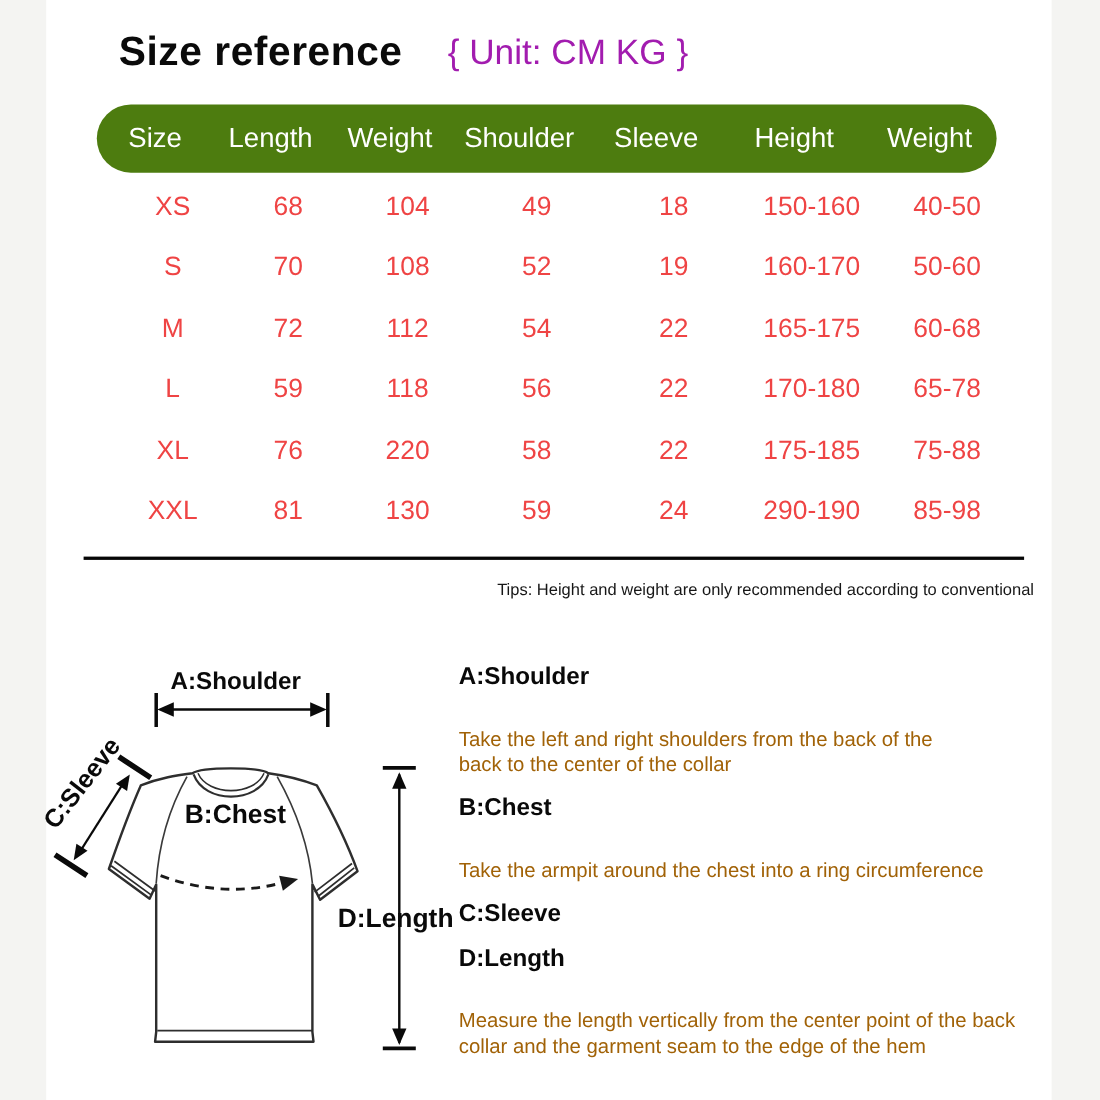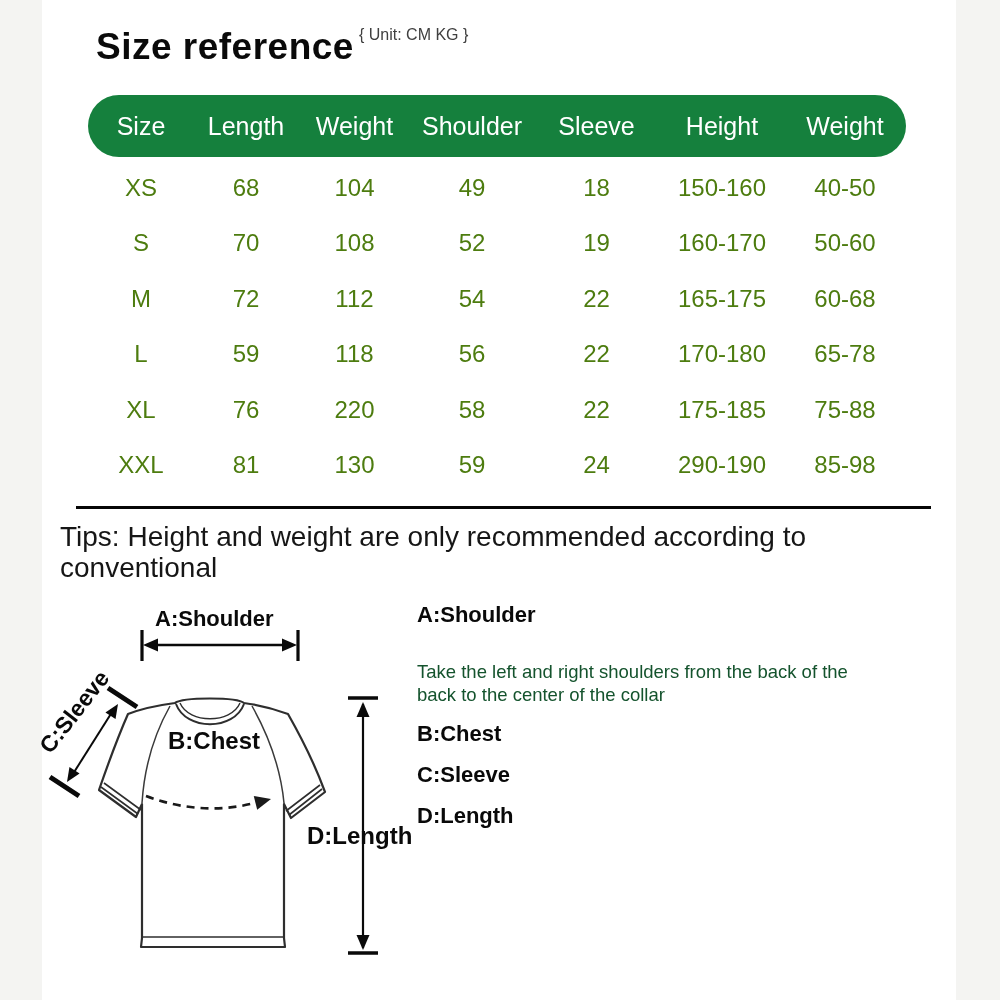--- a/index.html
+++ b/index.html
@@ -2,55 +2,55 @@
 <html><head>
 <meta charset="utf-8">
 <style>
   * { margin:0; padding:0; box-sizing:border-box; }
   html,body { width:1000px; height:1000px; }
   body { font-family:"Liberation Sans", sans-serif; background:#ffffff; position:relative; overflow:hidden; color:#0b0b0b; }
   .strip { position:absolute; top:0; height:1000px; background:#f4f4f2; }
   .strip.left { left:0; width:42px; }
   .strip.right { left:956px; width:44px; }
 
-  .title-row { position:absolute; left:96px; top:26px; display:flex; align-items:flex-start; }
+  .title-row { position:absolute; left:108px; top:26px; display:flex; align-items:center;gap:36px; }
   .title { font-size:37px; font-weight:bold; letter-spacing:.5px; color:#0a0a0a; }
-  .unit { font-size:16px; margin-left:5px; color:#404040; }
+  .unit { font-size:32px; margin-left:5px; color:#a21caf; }
 
   .thead {
     position:absolute; left:88px; top:95px; width:818px; height:62px;
-    background:#15803d; border-radius:32px; display:grid;
+    background:#4d7c0f; border-radius:32px; display:grid;
     grid-template-columns:106px 104px 113px 122px 127px 124px 122px;
     align-items:center; color:#ffffff; font-size:25px;
   }
   .thead .hc { text-align:center; }
   .tbody {
-    position:absolute; left:88px; top:160px; width:818px; display:grid;
+    position:absolute; left:104px; top:160px; width:818px; display:grid;
     grid-template-columns:106px 104px 113px 122px 127px 124px 122px;
-    grid-auto-rows:55.5px; align-items:center; font-size:24px; color:#4d7c0f;
+    grid-auto-rows:55.5px; align-items:center; font-size:24px; color:#ef4444;
   }
   .tbody .c { text-align:center; }
 
   .divider { position:absolute; left:76px; top:506px; width:855px; height:3px; background:#060606; }
 
-  .tips { position:absolute; left:60px; top:521px; width:880px; text-align:left;
-          font-size:28px; line-height:31px; color:#161616; }
+  .tips { position:absolute; left:60px; top:521px; width:880px; text-align:right;
+          font-size:15px; line-height:31px; color:#161616; }
 
   .diagram-svg { position:absolute; left:0; top:588px; }
 
   .dlabel { position:absolute; font-weight:bold; color:#0a0a0a; white-space:nowrap; }
   .lbl-shoulder { left:155px; top:606px; font-size:22px; }
   .lbl-chest    { left:168px; top:727px; font-size:24px; }
   .lbl-length   { left:307px; top:822px; font-size:24px; }
   .lbl-sleeve   { left:34px;  top:742px; font-size:23px; transform:rotate(-52deg); transform-origin:0 0; }
 
   .guide { position:absolute; left:417px; top:602px; width:560px; }
   .gsec { margin-bottom:15px; }
   .gh { font-size:22px; font-weight:bold; color:#090909; line-height:26px; margin-bottom:4px; }
-  .gt { font-size:18.5px; line-height:23px; color:#14532d;margin-top:32px; }
+  .gt { font-size:18.5px; line-height:23px; color:#a16207;margin-top:32px; }
   .gt.w-a { max-width:470px; }
   .gt.w-d { max-width:535px; }
 </style>
 </head>
 <body>
 
 <div class="strip left"></div>
 <div class="strip right"></div>
 
 <div class="title-row">
@@ -168,20 +168,22 @@
 <div class="dlabel lbl-sleeve">C:Sleeve</div>
 <div class="dlabel lbl-length">D:Length</div>
 
 <div class="guide">
   <div class="gsec">
     <div class="gh">A:Shoulder</div>
     <div class="gt w-a">Take the left and right shoulders from the back of the back to the center of the collar</div>
   </div>
   <div class="gsec">
     <div class="gh">B:Chest</div>
+    <div class="gt">Take the armpit around the chest into a ring circumference</div>
   </div>
   <div class="gsec">
     <div class="gh">C:Sleeve</div>
   </div>
   <div class="gsec">
     <div class="gh">D:Length</div>
+    <div class="gt w-d">Measure the length vertically from the center point of the back collar and the garment seam to the edge of the hem</div>
   </div>
 </div>
 
 </body></html>

